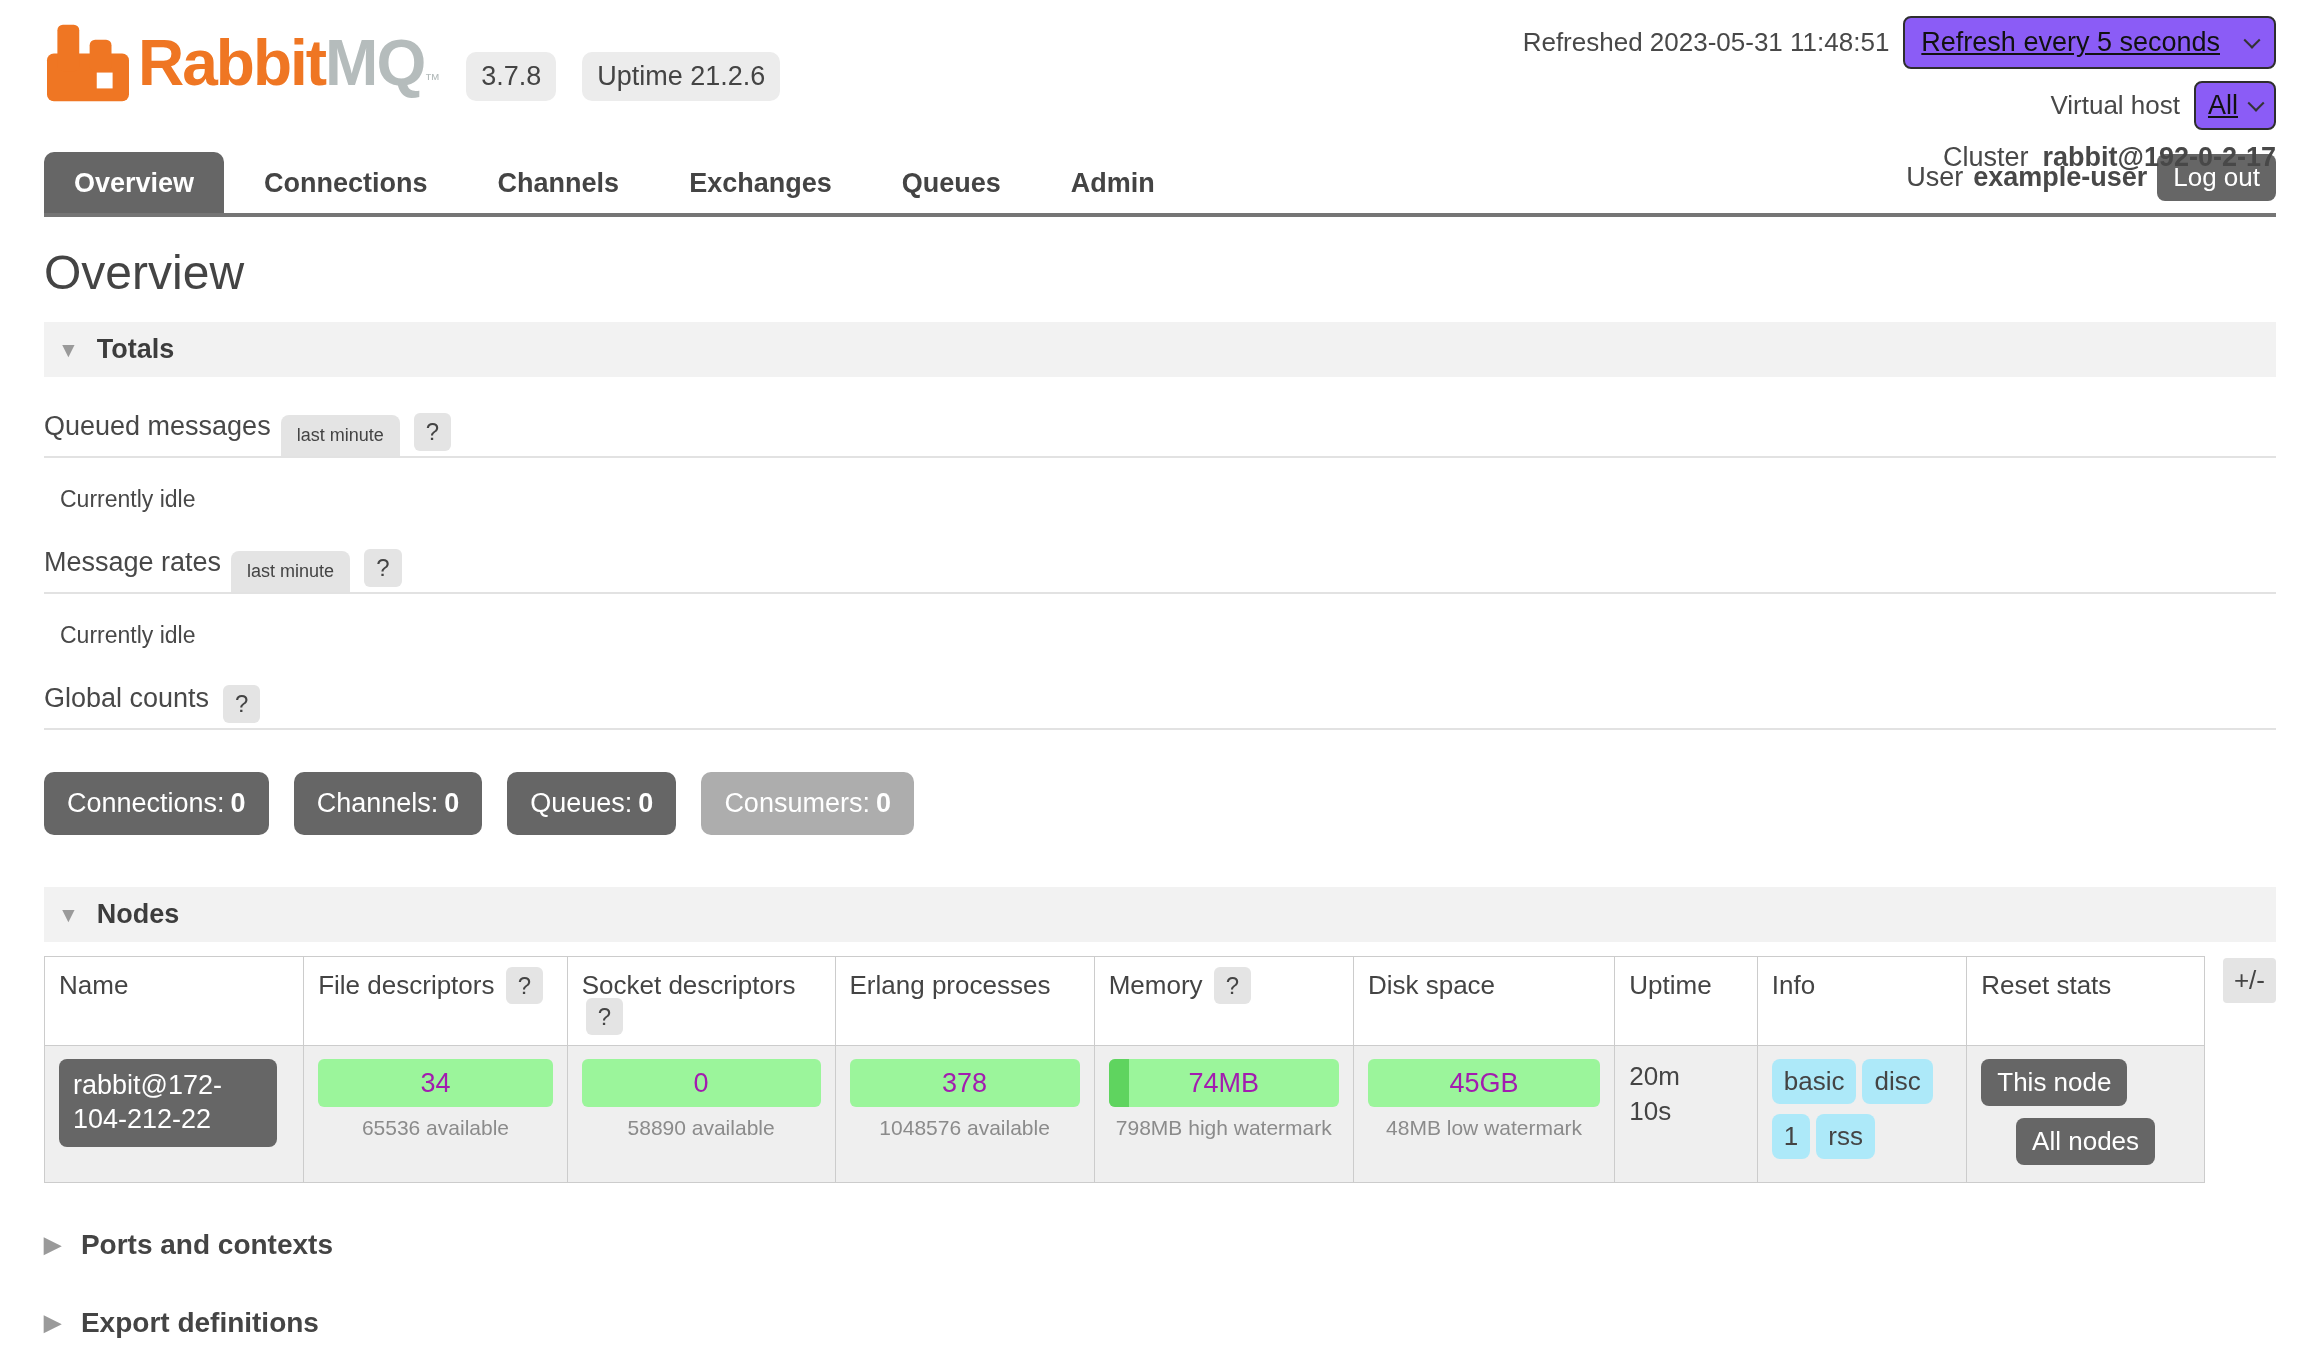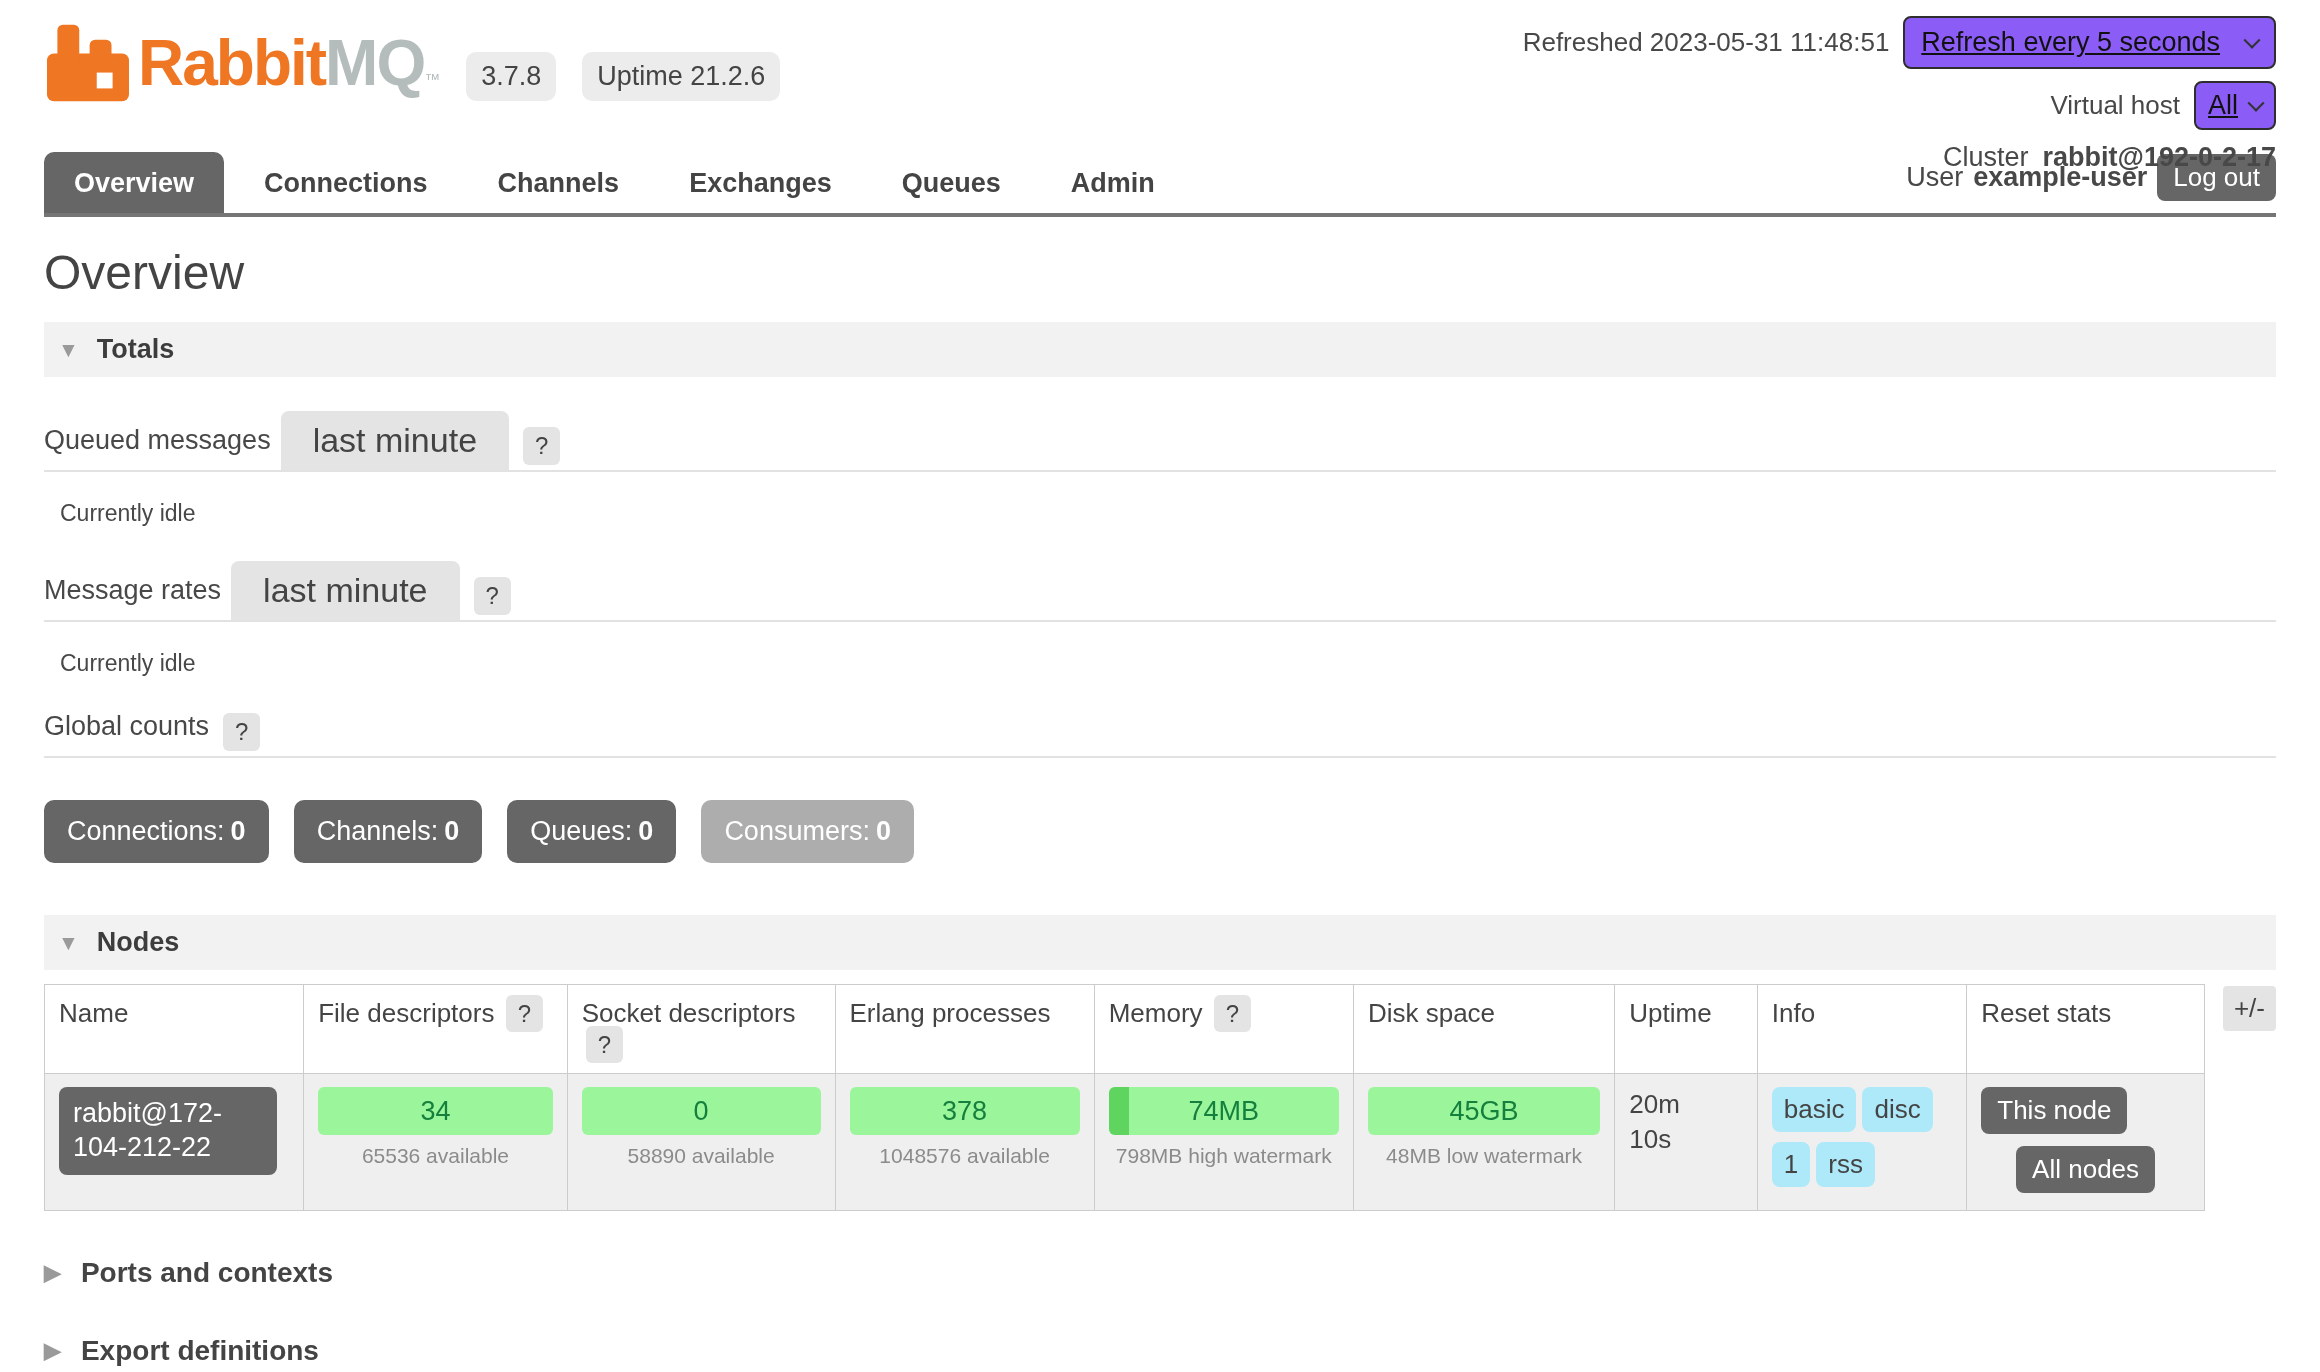--- a/index.html
+++ b/index.html
@@ -37,37 +37,37 @@
   .btn-dark { display:inline-block; background:#666; color:#fff; border-radius:8px; padding:8px 16px; font-size:26px; cursor:pointer; }
 
   
   h1 { font-size:48px; font-weight:normal; color:#444; margin:28px 0 22px; }
   .section-bar { background:#f2f2f2; padding:12px 14px; font-weight:bold; font-size:27px; color:#3d3d3d; display:flex; align-items:center; gap:18px; cursor:pointer; }
   .tri { color:#9a9a9a; font-size:21px; }
 
   
   .rate-row { display:flex; align-items:flex-end; gap:10px; border-bottom:2px solid #e2e2e2; margin-top:34px; }
   .rate-label { font-size:27px; padding-bottom:14px; }
-  .range-tab { background:#e4e4e4; border-radius:8px 8px 0 0; padding:10px 32px; font-size:34px; color:#444; cursor:pointer; }
+  .range-tab { background:#e4e4e4; border-radius:8px 8px 0 0; padding:10px 16px; font-size:18px; color:#444; cursor:pointer; }
   .help-badge { background:#e4e4e4; border-radius:6px; padding:5px 12px; font-size:24px; color:#444; cursor:pointer; margin-bottom:5px; margin-left:4px; }
   .idle { font-size:23px; margin:28px 16px 30px; }
   .counters { margin:42px 0 52px; display:flex; gap:25px; }
   .counter { background:#666; color:#fff; border-radius:10px; padding:16px 23px; font-size:27px; }
   .counter b { margin-left:6px; }
   .counter.muted { background:#adadad; }
 
   
   .table-wrap { display:flex; align-items:flex-start; gap:18px; margin-top:14px; }
   table { border-collapse:collapse; flex:1; table-layout:fixed; }
   th, td { border:1px solid #ccc; padding:13px 14px; text-align:left; vertical-align:top; font-weight:normal; font-size:26px; color:#444; }
   tbody td { background:#efefef; }
   th.c-name{width:12%;} th.c-fd{width:12.2%;} th.c-sd{width:12.4%;} th.c-ep{width:12%;}
   th.c-mem{width:12%;} th.c-disk{width:12.1%;} th.c-up{width:6.6%;} th.c-info{width:9.7%;} th.c-reset{width:11%;}
   .node-name { display:inline-block; background:#666; color:#fff; border-radius:8px; padding:10px 14px; font-size:27px; max-width:218px; overflow-wrap:break-word; line-height:1.25; cursor:pointer; }
-  .bar { position:relative; background:#9bf59b; border-radius:6px; height:48px; line-height:48px; text-align:center; font-size:27px; color:#15803d; overflow:hidden; }
+  .bar { position:relative; background:#9bf59b; border-radius:6px; height:48px; line-height:48px; text-align:center; font-size:27px; color:#a21caf; overflow:hidden; }
   .bar .fill { position:absolute; left:0; top:0; bottom:0; background:#5fd45f; width:0; }
   .bar .val { position:relative; }
   .bar-sub { text-align:center; font-size:21px; color:#8b8b8b; margin-top:9px; white-space:nowrap; }
   .uptime div { line-height:1.35; }
   .tag { display:inline-block; background:#ade9f9; border-radius:8px; padding:7px 12px; font-size:26px; color:#444; margin:0 6px 10px 0; }
   .reset-all-row { text-align:center; margin-top:12px; }
   .plusminus { background:#e4e4e4; border-radius:4px; padding:7px 11px; font-size:26px; color:#444; cursor:pointer; margin-top:2px; }
 
   
   .collapsed { display:flex; align-items:center; gap:20px; font-weight:bold; font-size:28px; color:#444; margin:46px 0; cursor:pointer; }

